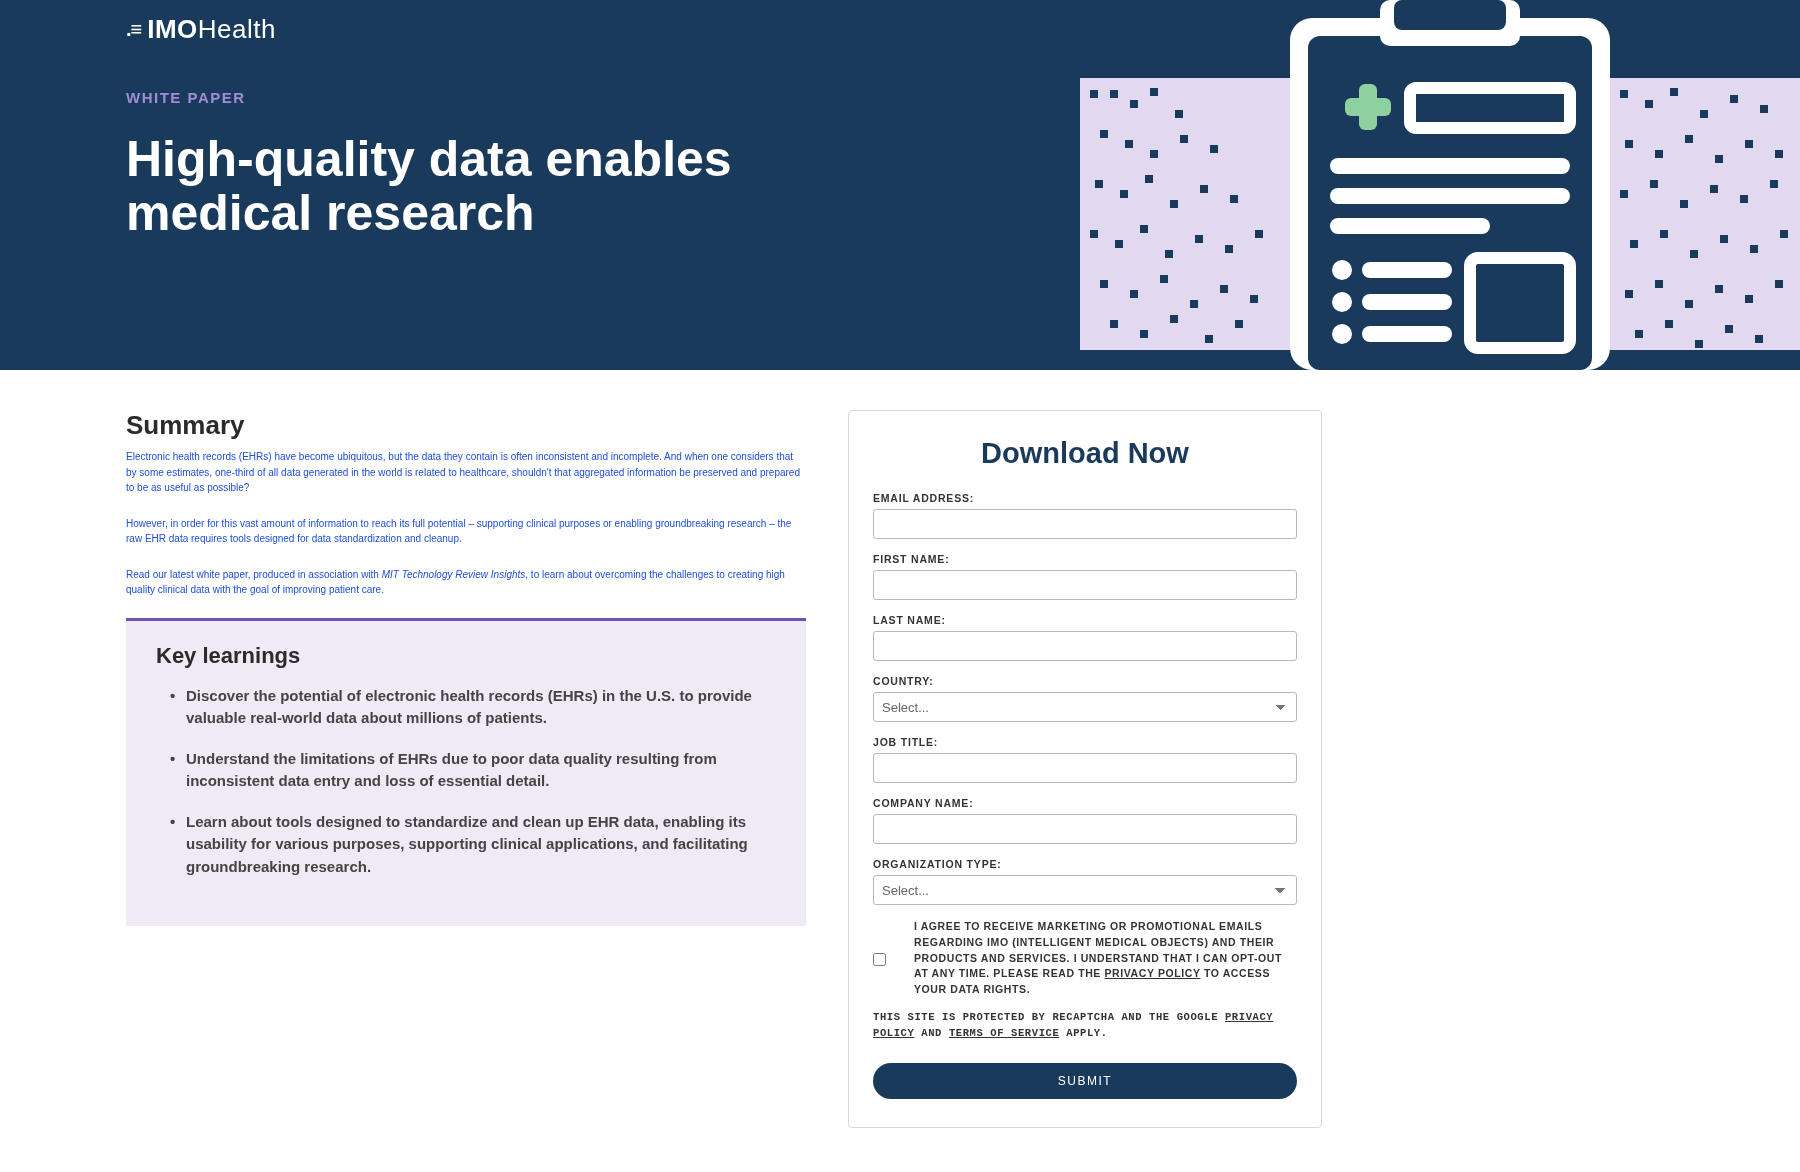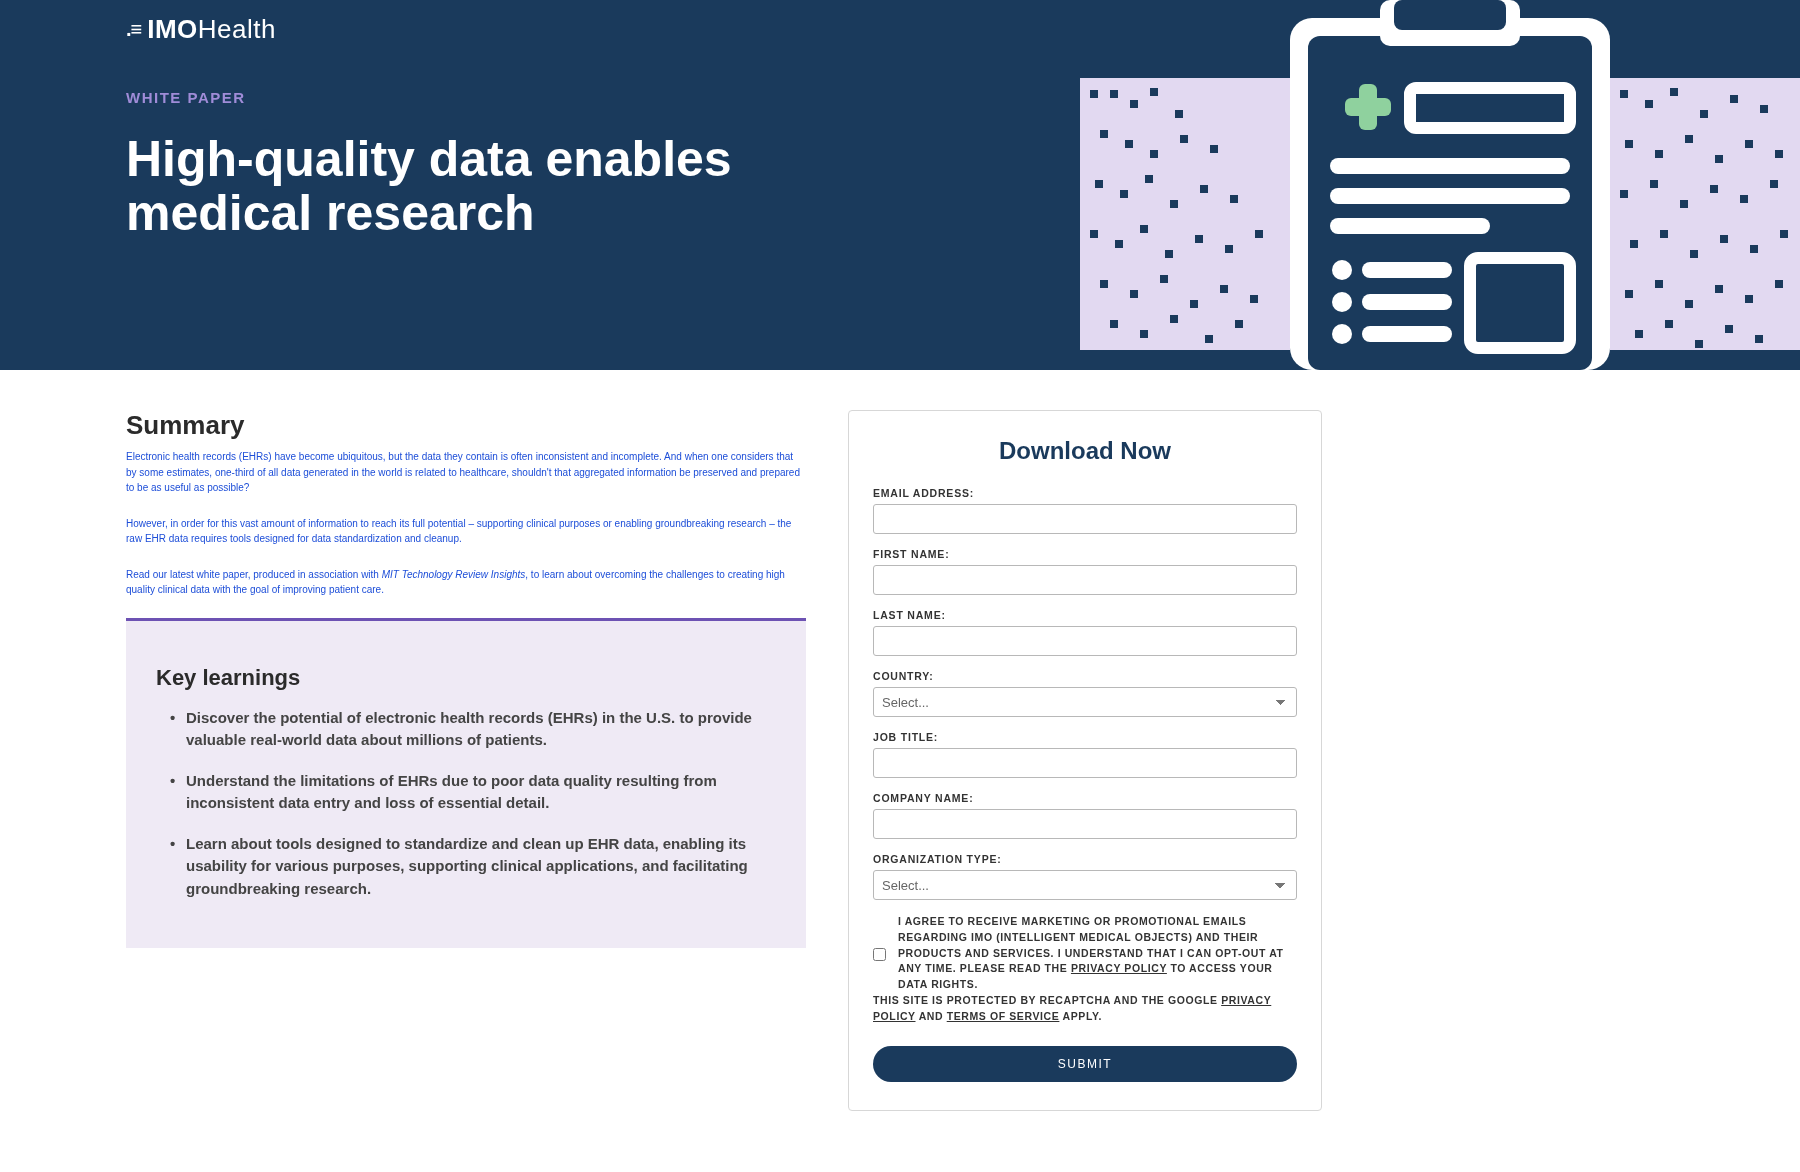--- a/index.html
+++ b/index.html
@@ -63,21 +63,21 @@
     align-items: flex-start;
   }
   .summary-col { flex: 0 0 680px; }
   .summary-col h2 { font-size: 26px; font-weight: 700; margin-bottom: 8px; color: #2b2b2b;}
   .summary-col p { font-size: 10px; line-height: 1.55; color: #1d4ed8; margin-bottom: 20px; }
   .summary-col p em { font-style: italic; }
 
   .key-box {
     background: #efeaf5;
     border-top: 3px solid #6d52b3;
-    padding: 44px 30px 30px;
+    padding: 22px 30px 30px;
     margin-top: 16px;
   }
   .key-box h3 { font-size: 22px; font-weight: 700; margin-bottom: 16px; color: #2b2b2b;}
   .key-box ul { list-style: none; padding-left: 8px; }
   .key-box li {
     position: relative;
     padding-left: 22px;
     font-size: 15px;
     line-height: 1.5;
     font-weight: 700;
@@ -95,21 +95,21 @@
 
   .form-col {
     flex: 0 0 474px;
     border: 1px solid #d7d7d7;
     border-radius: 4px;
     padding: 26px 24px 28px;
     background: #fff;
   }
   .form-title {
     text-align: center;
-    font-size: 24px;
+    font-size: 29px;
     font-weight: 700;
     color: #1a3a5c;
     margin-bottom: 22px;
   }
   .field { margin-bottom: 14px; }
   .field label {
     display: block;
     font-size: 10.5px;
     font-weight: 700;
     letter-spacing: .8px;
@@ -124,32 +124,32 @@
     height: 30px;
     border: 1px solid #b8b8b8;
     border-radius: 3px;
     padding: 0 8px;
     font-size: 13px;
     background: #fff;
     color: #666;
   }
   .field select { appearance: none; background-image: linear-gradient(45deg, transparent 50%, #777 50%), linear-gradient(135deg, #777 50%, transparent 50%); background-position: calc(100% - 16px) 12px, calc(100% - 11px) 12px; background-size: 5px 5px, 5px 5px; background-repeat: no-repeat; }
 
-  .consent { display: flex; gap: 12px; }
+  .consent { display: flex; gap: 28px; margin-bottom: 12px; }
   .consent input { margin-top: 2px; flex-shrink:0;}
   .consent-text, .recaptcha-text {
     font-size: 10.5px;
     font-weight: 700;
     letter-spacing: .6px;
     line-height: 1.5;
     color: #333;
     text-transform: uppercase;
   }
   .consent-text a, .recaptcha-text a { color: #333; text-decoration: underline; }
-  .recaptcha-text { margin-bottom: 22px; }
+  .recaptcha-text { margin-bottom: 22px; font-family: Liberation Mono, monospace; }
 
   .submit-btn {
     width: 100%;
     height: 36px;
     border: none;
     border-radius: 18px;
     background: #1a3a5c;
     color: #fff;
     font-size: 12px;
     font-weight: 400;

